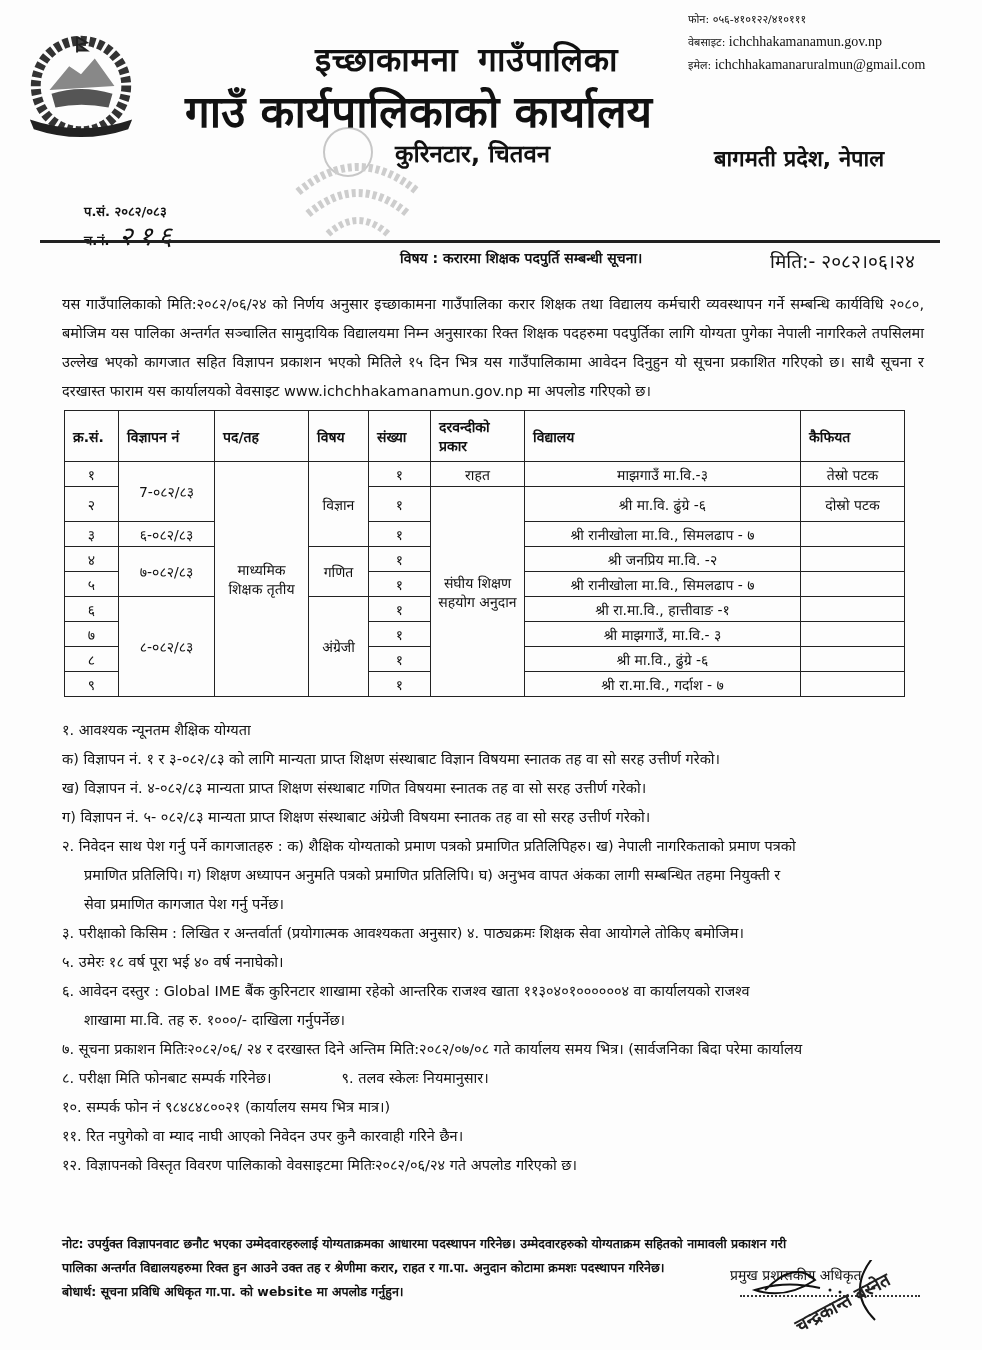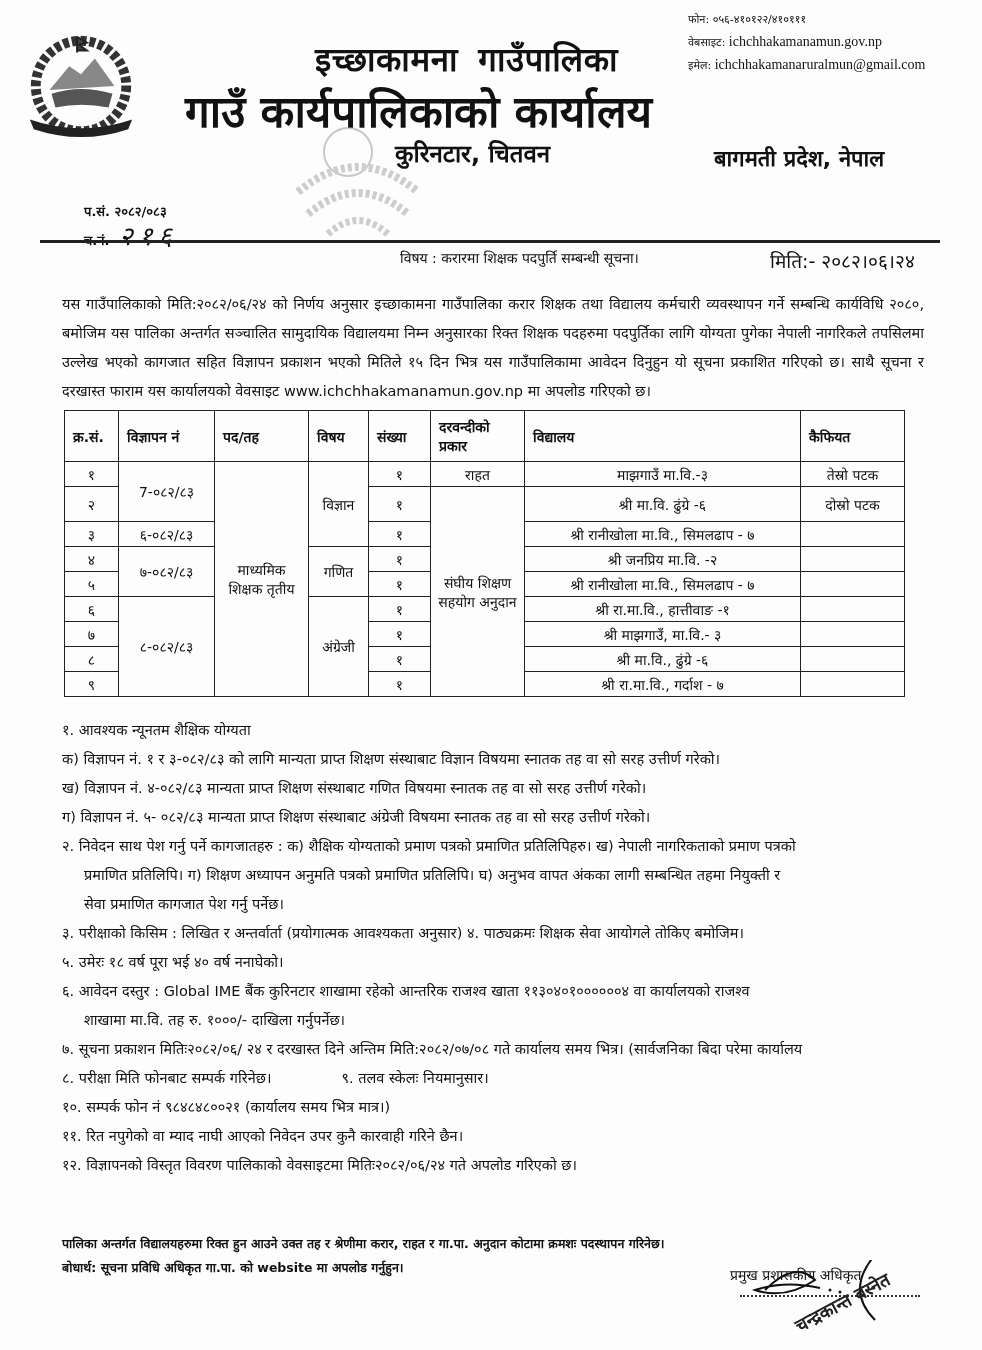--- a/index.html
+++ b/index.html
@@ -13,21 +13,21 @@
   .title1 { left: 315px; top: 36px; font-size: 33px; font-weight: bold; letter-spacing: 0.5px; white-space: nowrap; font-family: Liberation Mono, monospace; }
   .title2 { left: 185px; top: 80px; font-size: 44px; font-weight: bold; white-space: nowrap; }
   .title3 { left: 395px; top: 136px; font-size: 24px; font-weight: bold; white-space: nowrap; }
   .province { left: 714px; top: 142px; font-size: 22px; font-weight: bold; white-space: nowrap; }
   .contact { left: 688px; top: 8px; font-family: "Liberation Serif", serif; font-size: 14px; line-height: 22px; white-space: nowrap; }
   .contact div span.lbl { font-family: "DejaVu Sans", sans-serif; font-size: 11px; }
   .refno { left: 84px; top: 176px; font-size: 13px; font-weight: bold; line-height: 24px; margin-top: 24px; }
   .refno .hand { font-family: "DejaVu Serif", serif; font-style: italic; font-weight: normal; font-size: 26px; margin-left: 10px; letter-spacing: 6px; }
   .stamp { left: 288px; top: 122px; width: 140px; height: 118px; opacity: 0.35; }
   .hr { left: 40px; top: 240px; width: 900px; height: 3px; background: #222; }
-  .subject { left: 400px; top: 248px; font-size: 14px; font-weight: normal; white-space: nowrap; }
+  .subject { left: 400px; top: 248px; font-size: 14px; font-weight: bold; white-space: nowrap; }
   .date { left: 770px; top: 248px; font-size: 19px; white-space: nowrap; }
   .intro { left: 62px; top: 290px; width: 862px; font-size: 14.5px; line-height: 29px; text-align: justify; }
   table.vac { position: absolute; left: 64px; top: 410px; border-collapse: collapse; font-size: 14px; }
   table.vac th, table.vac td { border: 1.5px solid #222; text-align: center; padding: 0 4px; }
   table.vac th { font-weight: bold; height: 50px; text-align: left; padding-left: 8px; }
   table.vac td { height: 24px; }
   .req { left: 62px; top: 716px; width: 890px; font-size: 14.5px; line-height: 29px; }
   .req div { white-space: nowrap; }
   .indent { padding-left: 22px; }
   .b { font-weight: normal; }
@@ -182,20 +182,21 @@
   <div class="b">६. आवेदन दस्तुर : Global IME बैंक कुरिनटार शाखामा रहेको आन्तरिक राजश्व खाता ११३०४०१००००००४ वा कार्यालयको राजश्व</div>
   <div class="b indent">शाखामा मा.वि. तह रु. १०००/-  दाखिला गर्नुपर्नेछ।</div>
   <div>७. सूचना प्रकाशन मितिः२०८२/०६/ २४ र  दरखास्त दिने अन्तिम मिति:२०८२/०७/०८  गते कार्यालय समय भित्र। (सार्वजनिका बिदा परेमा कार्यालय</div>
   <div><span>८. परीक्षा मिति फोनबाट सम्पर्क गरिनेछ।</span><span style="display:inline-block;width:70px"></span><span>९. तलव स्केलः नियमानुसार।</span></div>
   <div>१०. सम्पर्क फोन नं ९८४८४८००२१  (कार्यालय समय भित्र मात्र।)</div>
   <div>११. रित नपुगेको वा म्याद नाघी आएको निवेदन उपर कुनै कारवाही गरिने छैन।</div>
   <div>१२. विज्ञापनको  विस्तृत विवरण पालिकाको वेवसाइटमा मितिः२०८२/०६/२४  गते अपलोड गरिएको छ।</div>
 </div>
 
 <div class="abs note">
+  <div>नोट: उपर्युक्त विज्ञापनवाट छनौट भएका उम्मेदवारहरुलाई योग्यताक्रमका आधारमा पदस्थापन गरिनेछ। उम्मेदवारहरुको योग्यताक्रम सहितको नामावली प्रकाशन गरी</div>
   <div>पालिका अन्तर्गत विद्यालयहरुमा रिक्त हुन आउने  उक्त तह र श्रेणीमा करार, राहत र गा.पा. अनुदान कोटामा क्रमशः पदस्थापन गरिनेछ।</div>
   <div>बोधार्थ: सूचना प्रविधि अधिकृत गा.पा. को website मा अपलोड गर्नुहुन।</div>
 </div>
 
 <svg class="abs sign" viewBox="0 0 240 90">
   <path d="M40 30 Q70 0 90 20 Q60 40 30 30 Q60 20 95 28" fill="none" stroke="#111" stroke-width="2"></path>
   <path d="M150 -5 Q120 30 150 60" fill="none" stroke="#111" stroke-width="2"></path>
   <circle cx="105" cy="30" r="1.5" fill="#111"></circle>
     <circle cx="115" cy="32" r="1.5" fill="#111"></circle>
 </svg>

